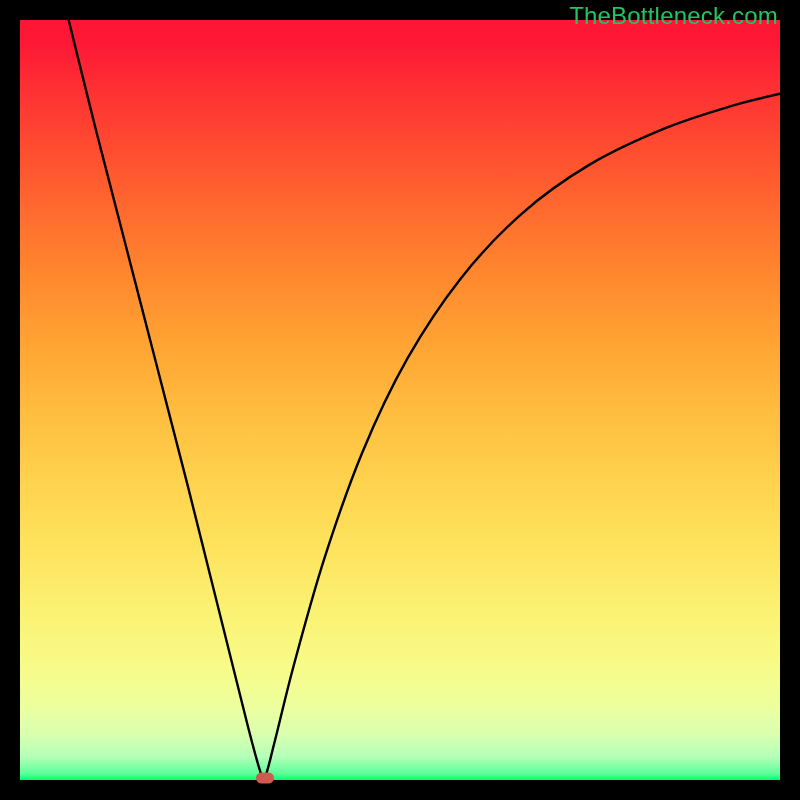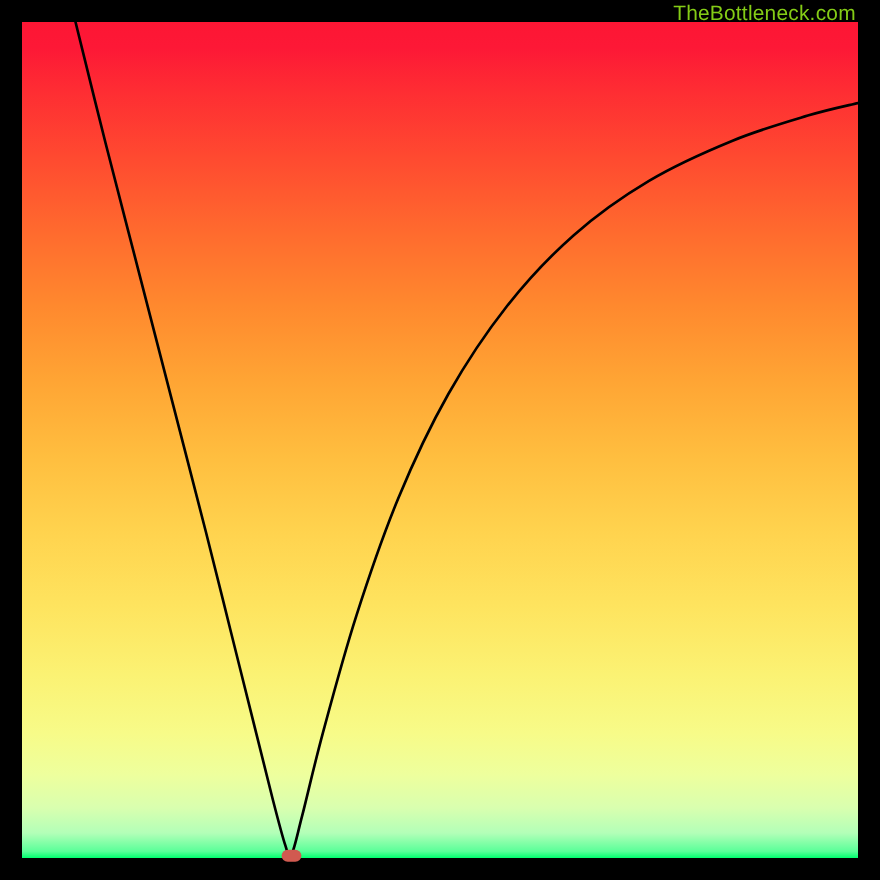--- a/index.html
+++ b/index.html
@@ -8,22 +8,22 @@
     width: 800px;
     height: 800px;
     background: #000;
     font-family: Arial, Helvetica, sans-serif;
     position: relative;
   }
   .watermark {
     position: absolute;
     top: 2px;
     right: 22px;
-    color: #84cc16;
-    font-size: 19px;
+    color: #22c55e;
+    font-size: 24px;
     font-weight: 500;
     letter-spacing: 0.2px;
     z-index: 10;
   }
   .plot-area {
     position: absolute;
     left: 20px;
     top: 20px;
     width: 760px;
     height: 760px;

